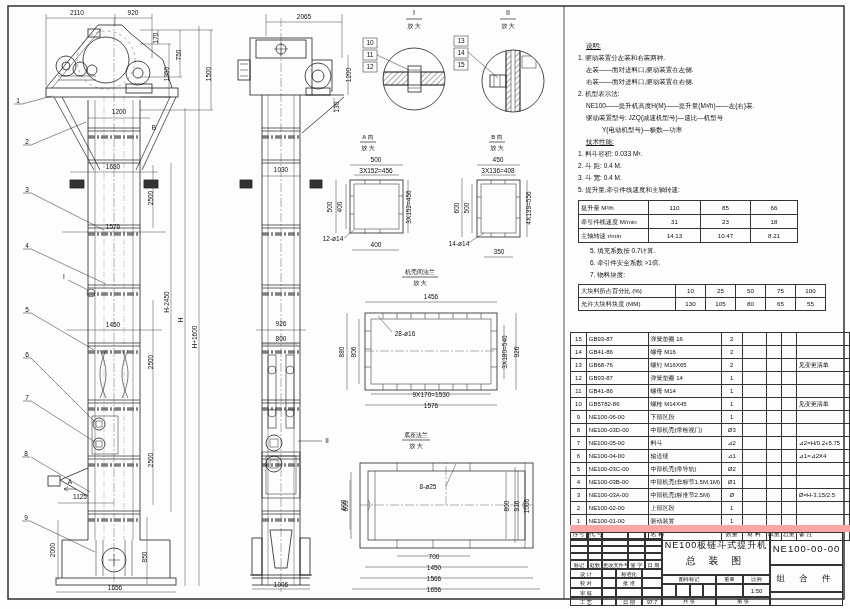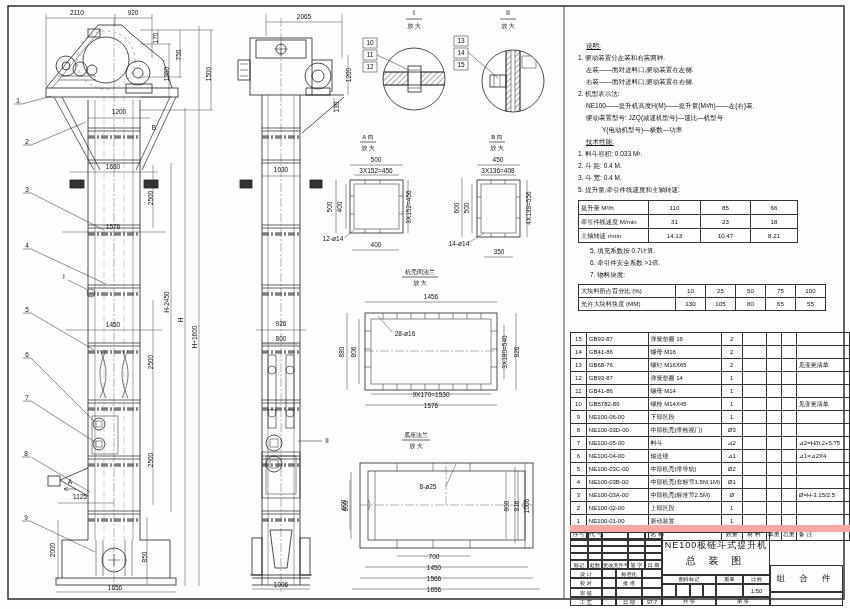--- a/index.html
+++ b/index.html
@@ -732,19 +732,22 @@
         <span>1:50</span>
       </div>
 
   <div class="tb" style="left:92px;top:65px;width:54px;height:9px;font-size:5.2px;">
         <span>共  张</span>
       </div>
   <div class="tb" style="left:146px;top:65px;width:54px;height:9px;font-size:5.2px;">
         <span>第  张</span>
       </div>
 
+  <div class="tb" id="tb-no" style="left:200px;top:0;width:73px;height:33px;">
+        <span>NE100-00-00</span>
+      </div>
   <div class="tb" id="tb-part" style="left:200px;top:33px;width:73px;height:27px;">
         <span>组 合 件</span>
       </div>
   <div class="tb" style="left:200px;top:60px;width:73px;height:14px;"></div>
 </div>
 
 </div>
 
 </body></html>

